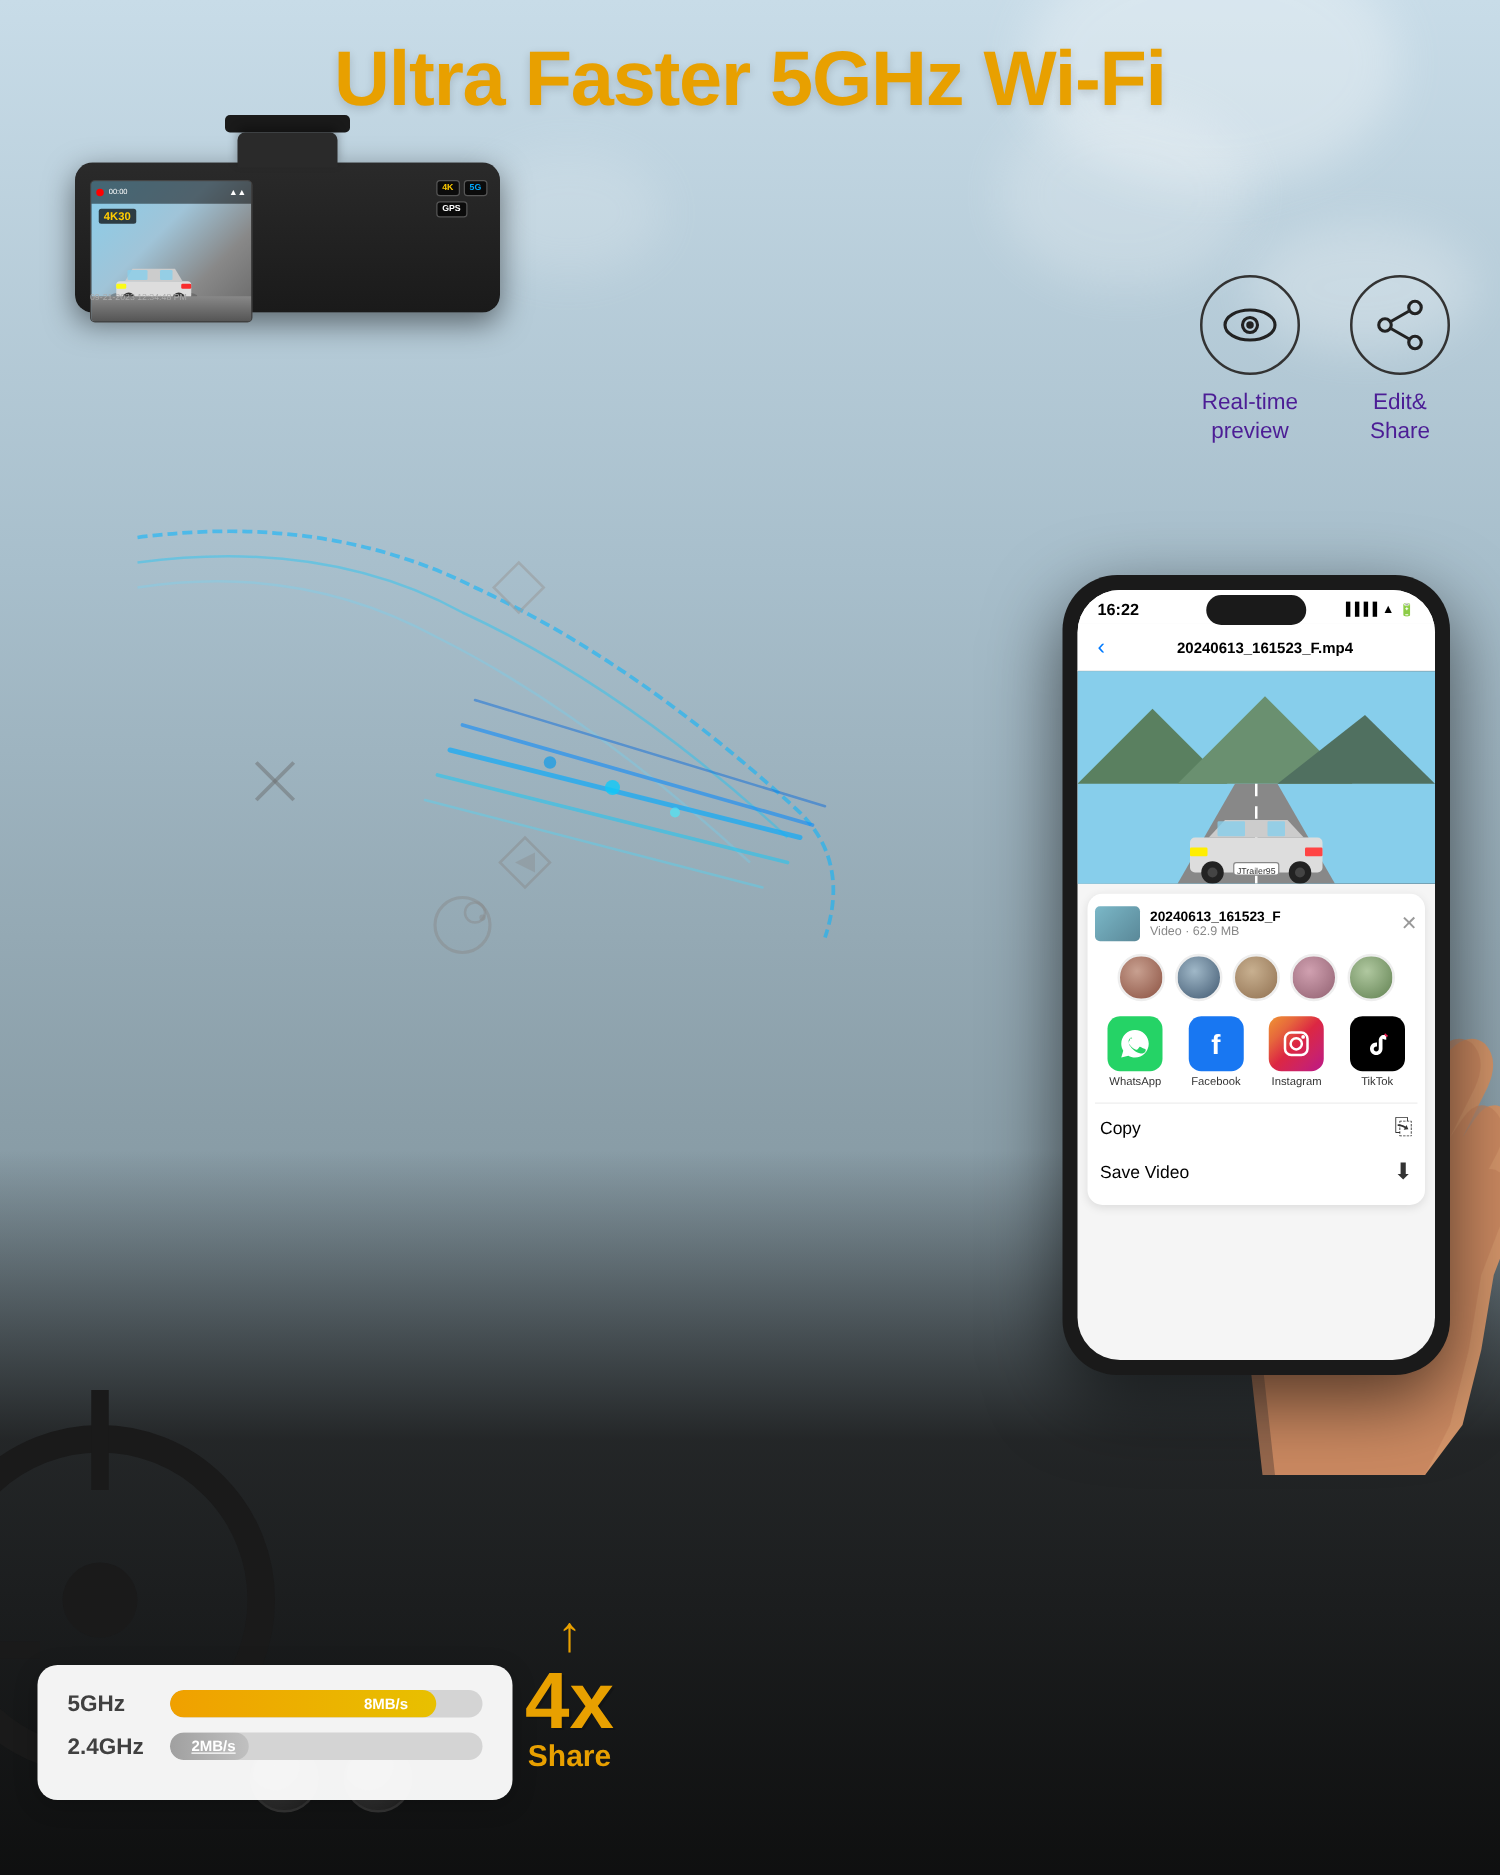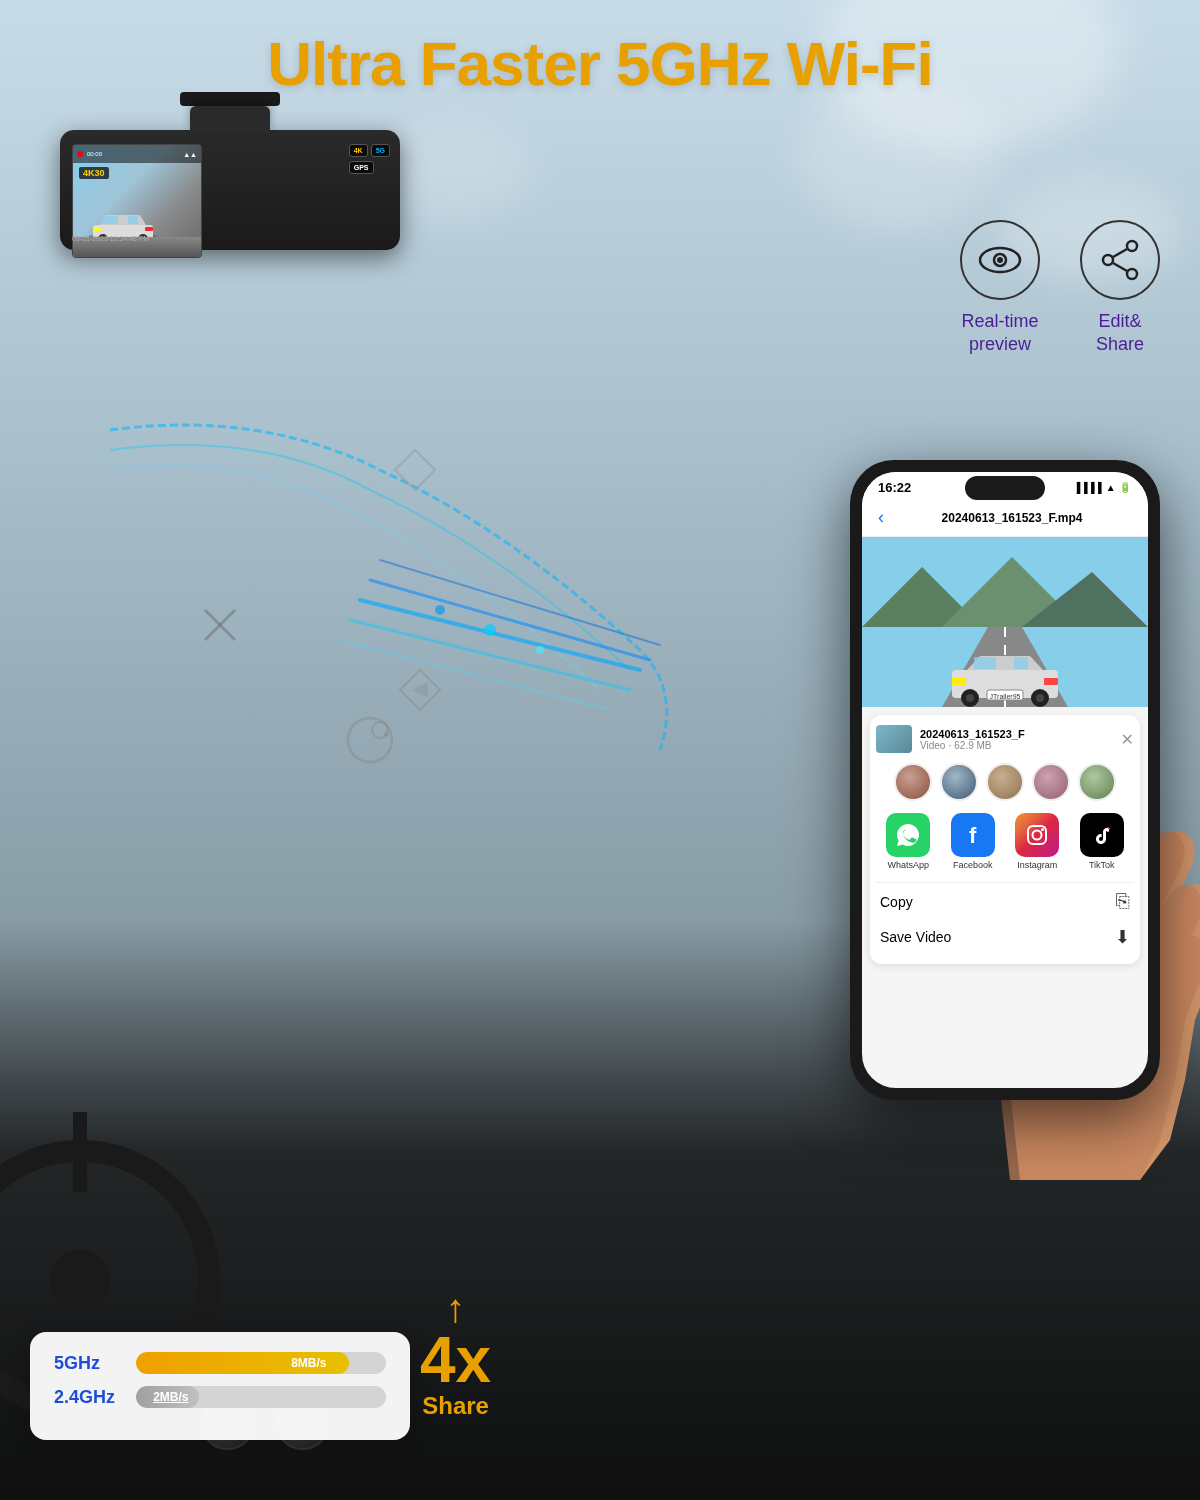--- a/index.html
+++ b/index.html
@@ -377,21 +377,21 @@
     }
     .speed-row {
       display: flex;
       align-items: center;
       gap: 12px;
       margin-bottom: 12px;
     }
     .speed-label {
       font-size: 18px;
       font-weight: 700;
-      color: #1d4ed8;
+      color: #404040;
       width: 70px;
     }
     .speed-bar-bg {
       flex: 1;
       height: 22px;
       border-radius: 11px;
       overflow: hidden;
     }
     .speed-bar-5g {
       background: #d4d4d4;

